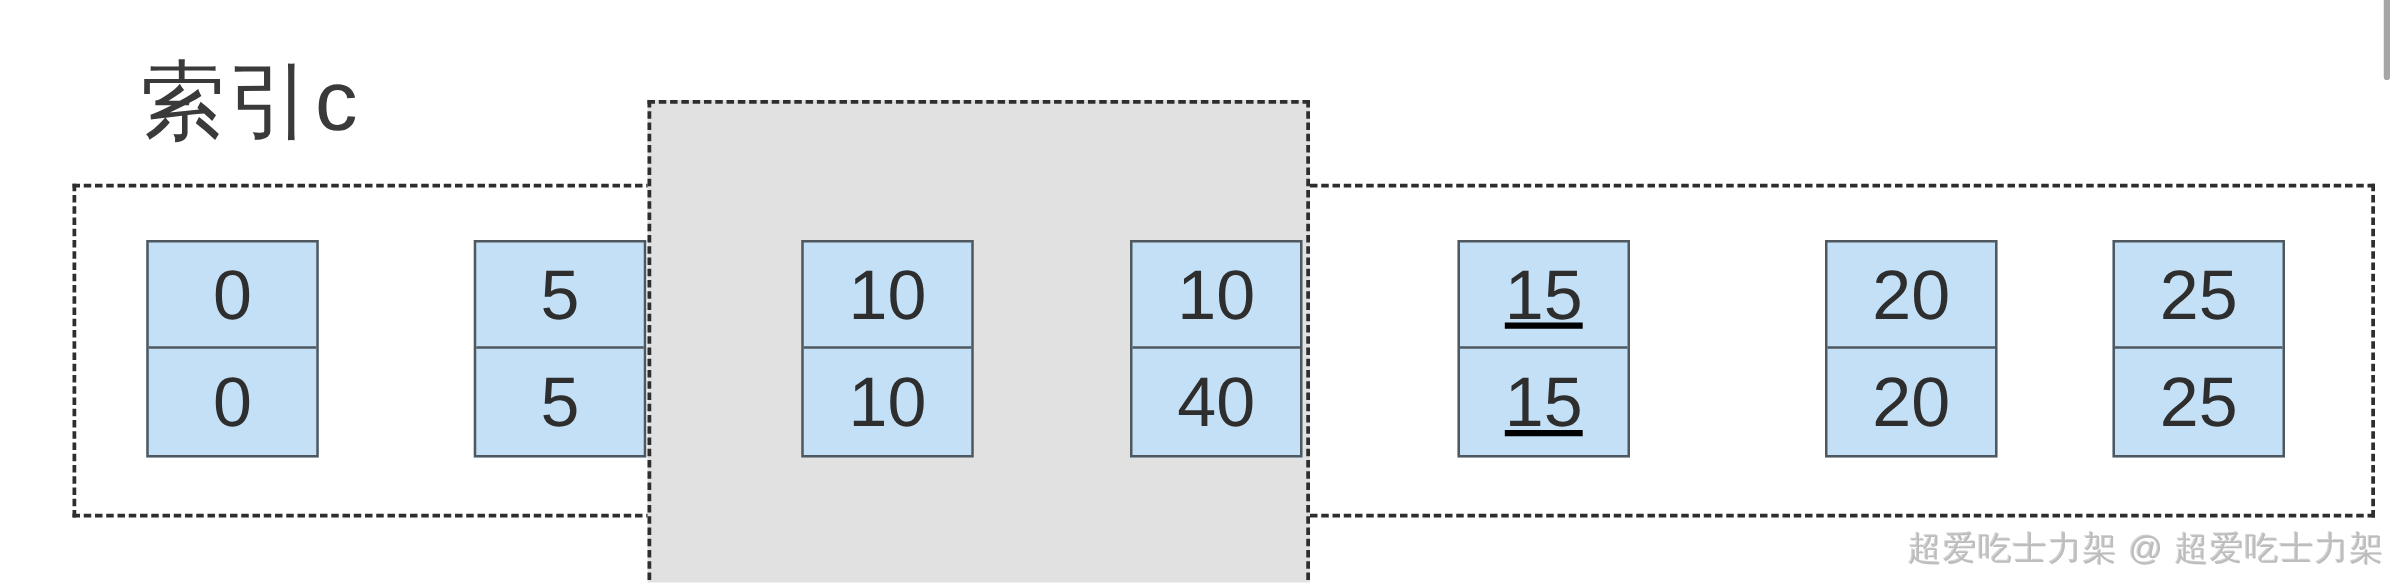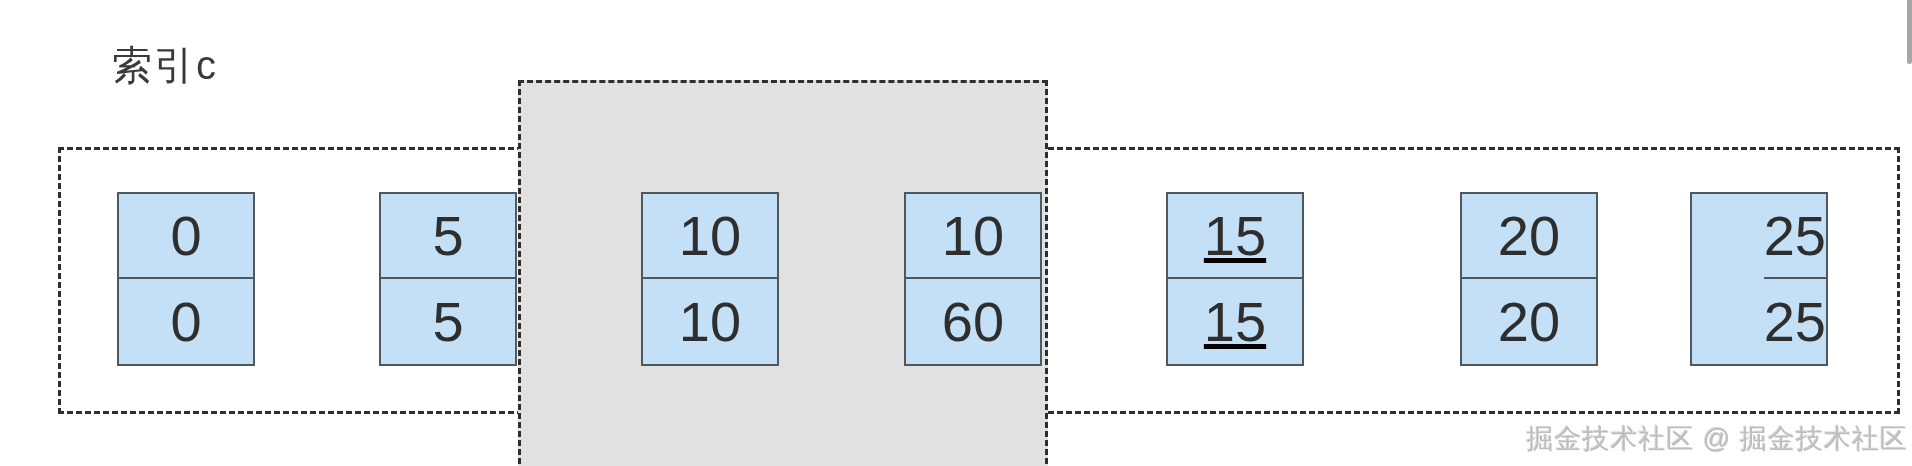--- a/index.html
+++ b/index.html
@@ -8,21 +8,21 @@
     width: 1912px; height: 466px;
     position: relative;
     overflow: hidden;
     font-family: "Liberation Sans", "DejaVu Sans", sans-serif;
   }
   .canvas { position: absolute; inset: 0; }
 
   .title {
     position: absolute;
     left: 112px; top: 42px;
-    font-size: 40px;
+    font-size: 68px;
     line-height: 1.15;
     color: var(--title-color, #3a3a3a);
     letter-spacing: 2px;
     white-space: nowrap;
   }
 
   .outer-outline {
     position: absolute;
     left: 58px; top: 147px;
     width: 1842px; height: 267px;
@@ -61,21 +61,21 @@
     line-height: 1;
   }
   .pairbox .cell.top { border-bottom: 2px solid var(--box-border, #4f585f); }
 
   .p0 { left: 117px; }
   .p1 { left: 379px; }
   .p2 { left: 641px; }
   .p3 { left: 904px; }
   .p4 { left: 1166px; text-decoration: underline; }
   .p5 { left: 1428px; margin-left: 32px; }
-  .p6 { left: 1690px; align-items: flex-end; }
+  .p6 { left: 1690px; }
 
   .watermark {
     position: absolute;
     right: 4px; top: 421px;
     font-size: 27px;
     letter-spacing: 1px;
     color: var(--watermark-color, #bdbdbd);
     text-shadow: 1px 1px 0 rgba(255,255,255,0.95), -1px -1px 0 rgba(130,130,130,0.35);
     white-space: nowrap;
     z-index: 5;
@@ -111,35 +111,35 @@
     <div class="cell">5</div>
   </div>
 
   <div class="pairbox p2">
     <div class="cell top">10</div>
     <div class="cell">10</div>
   </div>
 
   <div class="pairbox p3">
     <div class="cell top">10</div>
-    <div class="cell">60</div>
+    <div class="cell">40</div>
   </div>
 
   <div class="pairbox p4">
     <div class="cell top">15</div>
     <div class="cell">15</div>
   </div>
 
   <div class="pairbox p5">
     <div class="cell top">20</div>
     <div class="cell">20</div>
   </div>
 
   <div class="pairbox p6">
     <div class="cell top">25</div>
     <div class="cell">25</div>
   </div>
 
-  <div class="watermark">掘金技术社区 @ 掘金技术社区</div>
+  <div class="watermark">超爱吃士力架 @ 超爱吃士力架</div>
 
   <div class="scrollbar-thumb"></div>
 
 </div>
 
 </body></html>

